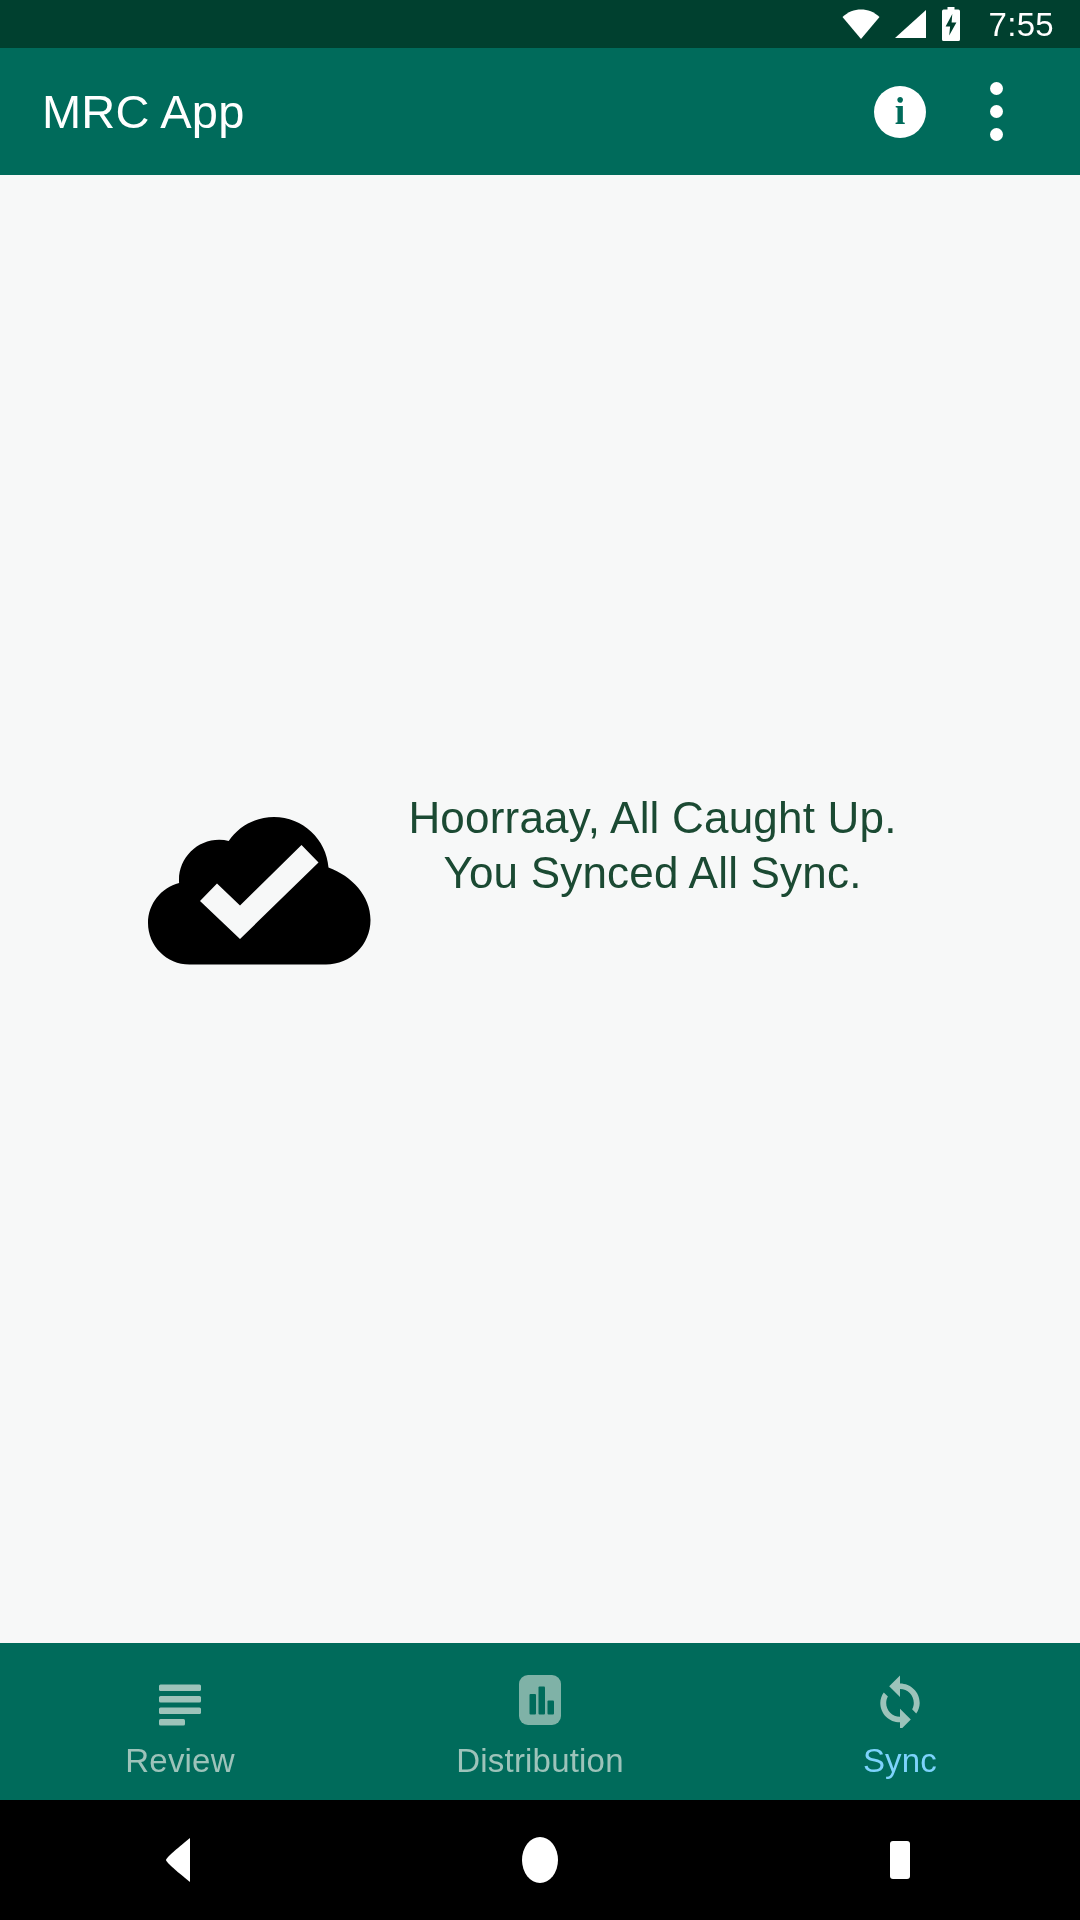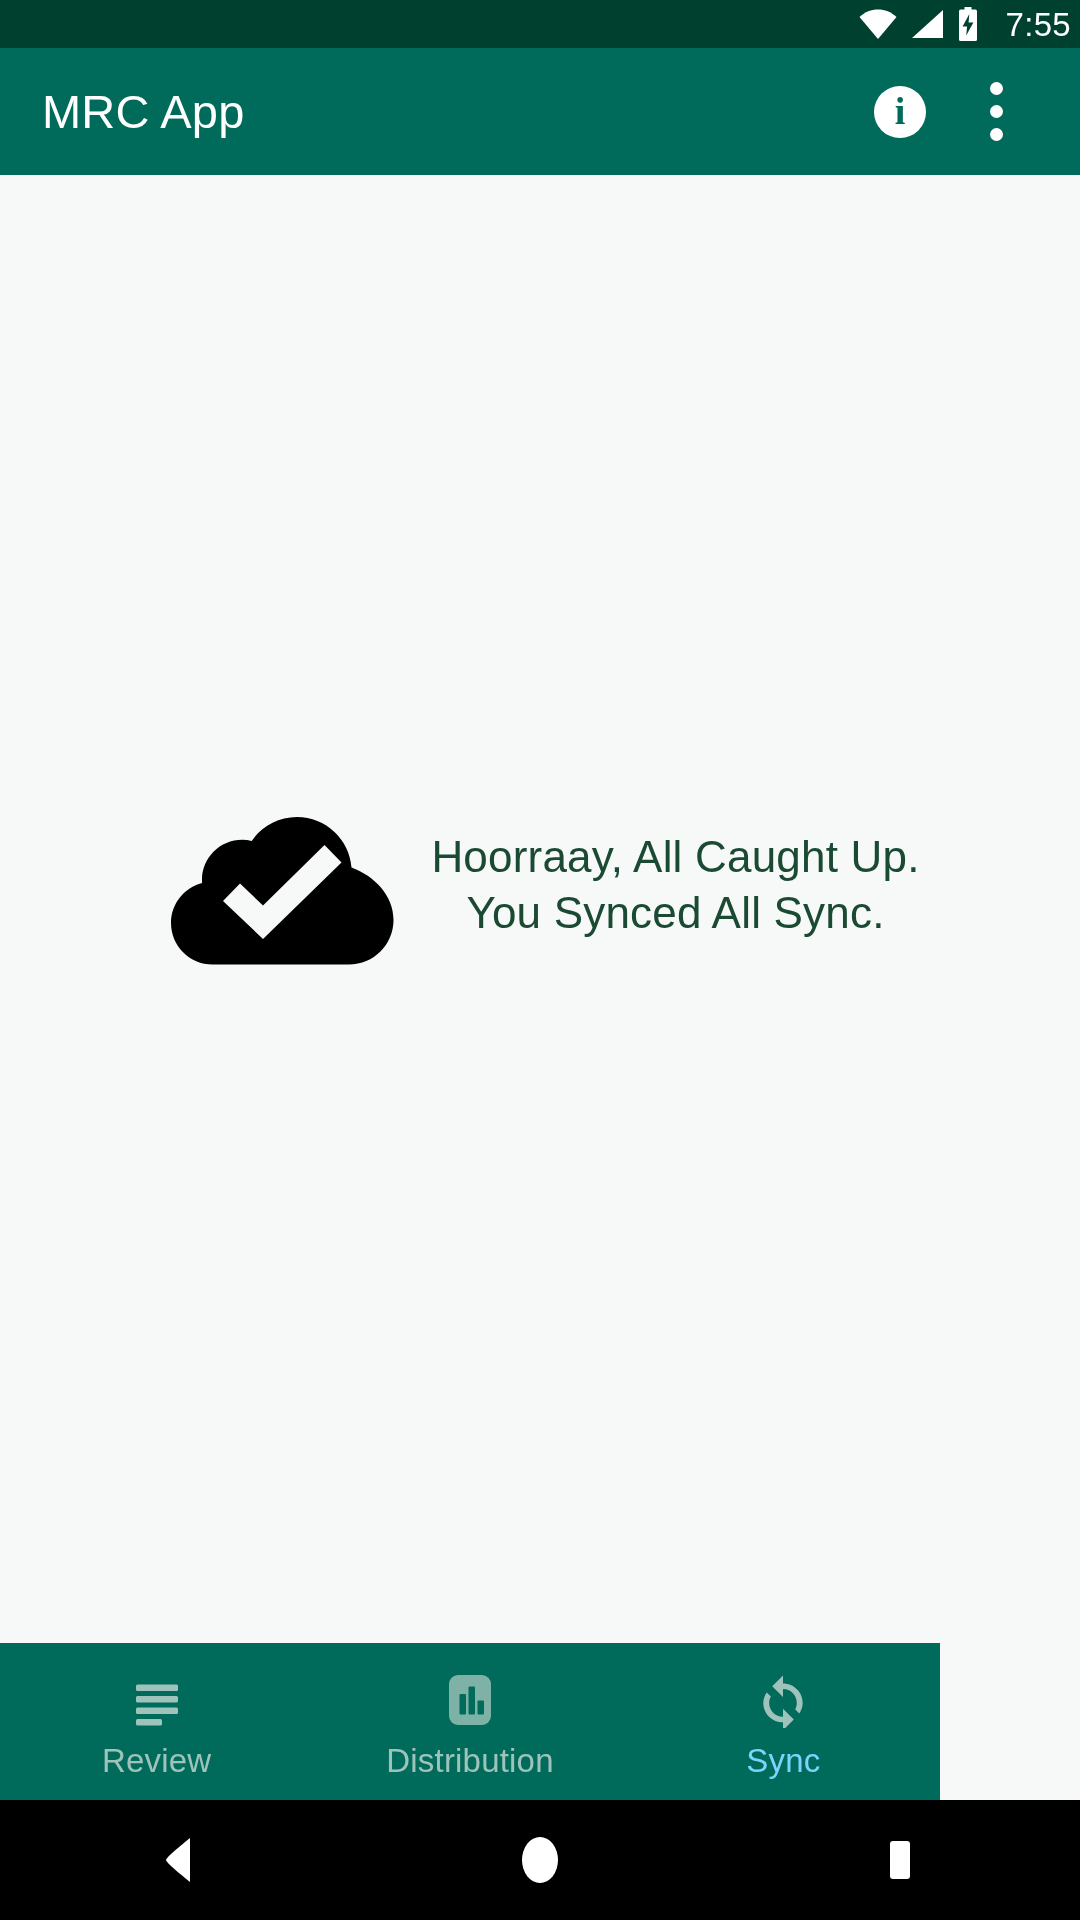--- a/index.html
+++ b/index.html
@@ -25,21 +25,21 @@
   #status-bar {
     position: absolute;
     left: 0; top: 0;
     width: 1080px;
     height: 48px;
     background: #00402f;
     display: flex;
     align-items: center;
     justify-content: flex-end;
     box-sizing: border-box;
-    padding-right: 9px;
+    padding-right: 26px;
   }
   .sb-icons {
     display: flex;
     align-items: center;
     gap: 13px;
   }
   .sb-icon { display: block; }
   #status-clock {
     color: #ffffff;
     font-size: 33px;
@@ -119,24 +119,23 @@
     width: 1080px;
     height: 1468px;
     background: #f7f8f8;
   }
   #sync-status-block {
     position: absolute;
     left: 0;
     top: 620px;
     width: 1039px;
     display: flex;
-    align-items: center;
+    align-items: flex-start;
     justify-content: center;
     gap: 34px;
-    margin-left: 23px;
   }
   #cloud-done-icon {
     flex: 0 0 auto;
     width: 232px;
     height: 180px;
     display: block;
   }
   #sync-status-text {
     flex: 0 0 auto;
     color: #1b4a33;
@@ -145,21 +144,21 @@
     text-align: center;
     letter-spacing: 0.2px;
   }
   #sync-status-text .line { display: block; white-space: nowrap; }
   #sync-status-text .line + .line { margin-top: 9px; }
 
   
   #bottom-nav {
     position: absolute;
     left: 0; top: 1643px;
-    width: 940px;
+    width: 1080px;
     height: 157px;
     background: #006b5b;
     display: flex;
     align-items: stretch;
   }
   .nav-tab {
     flex: 1 1 0;
     display: flex;
     flex-direction: column;
     align-items: center;

